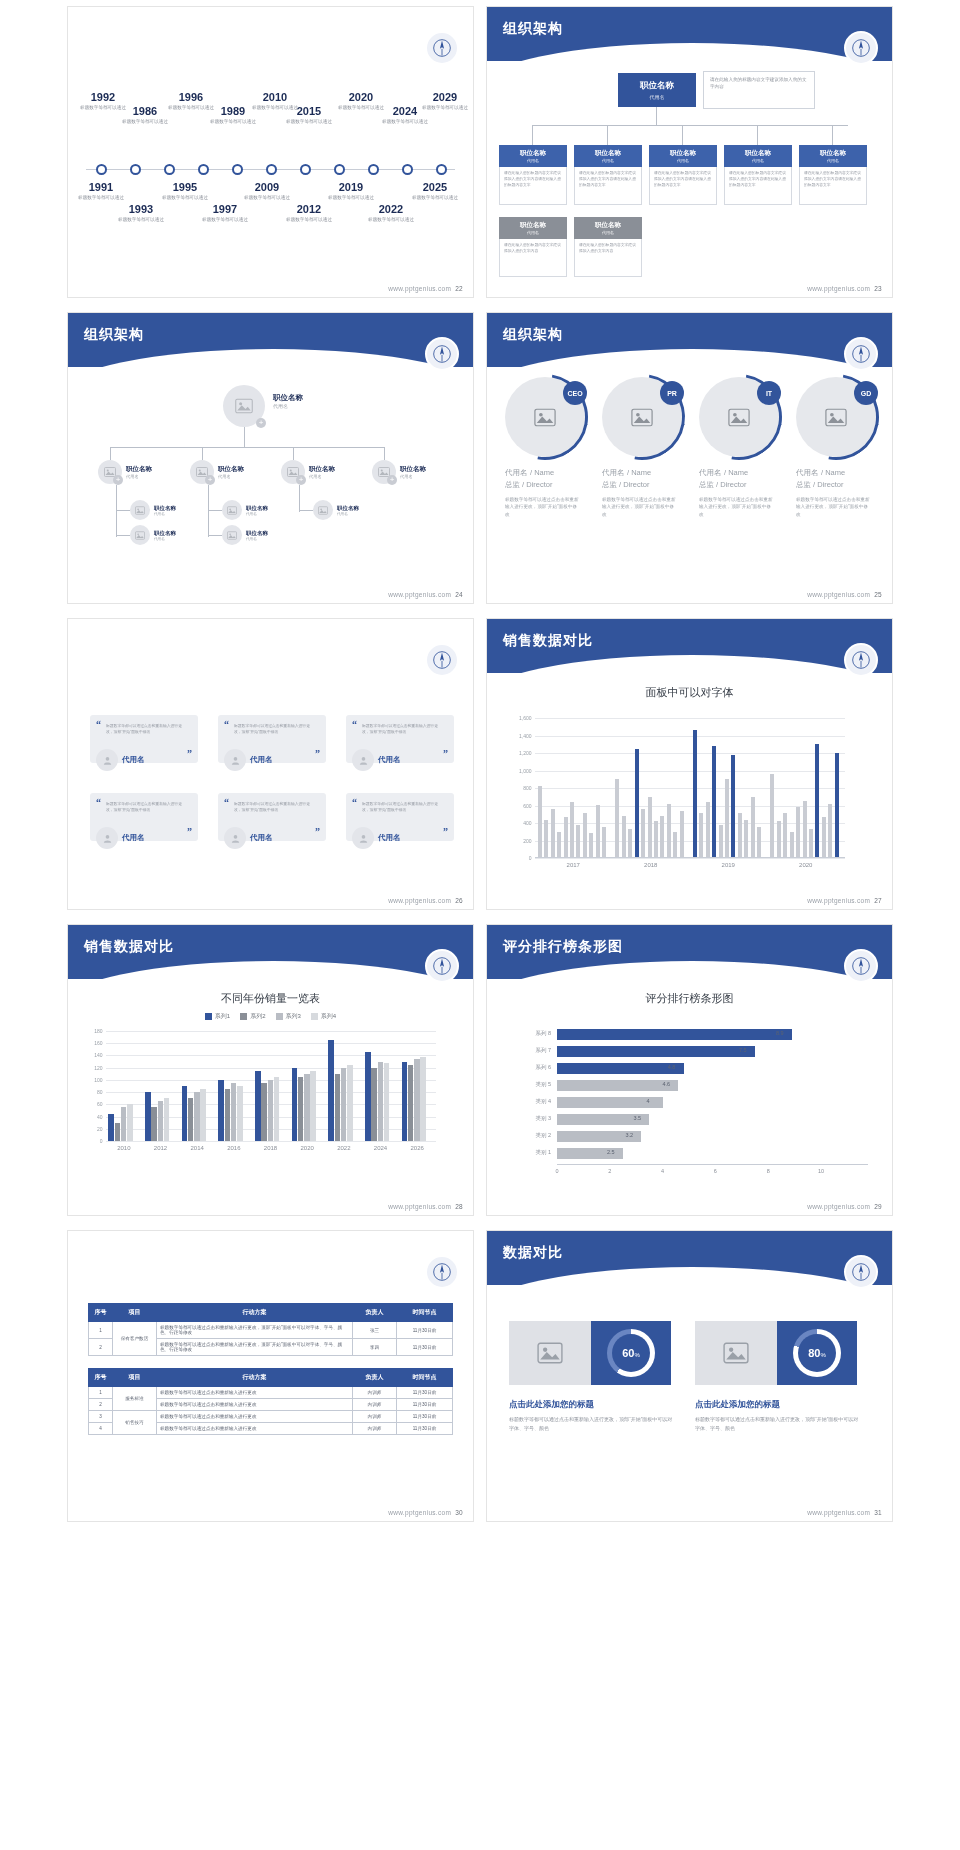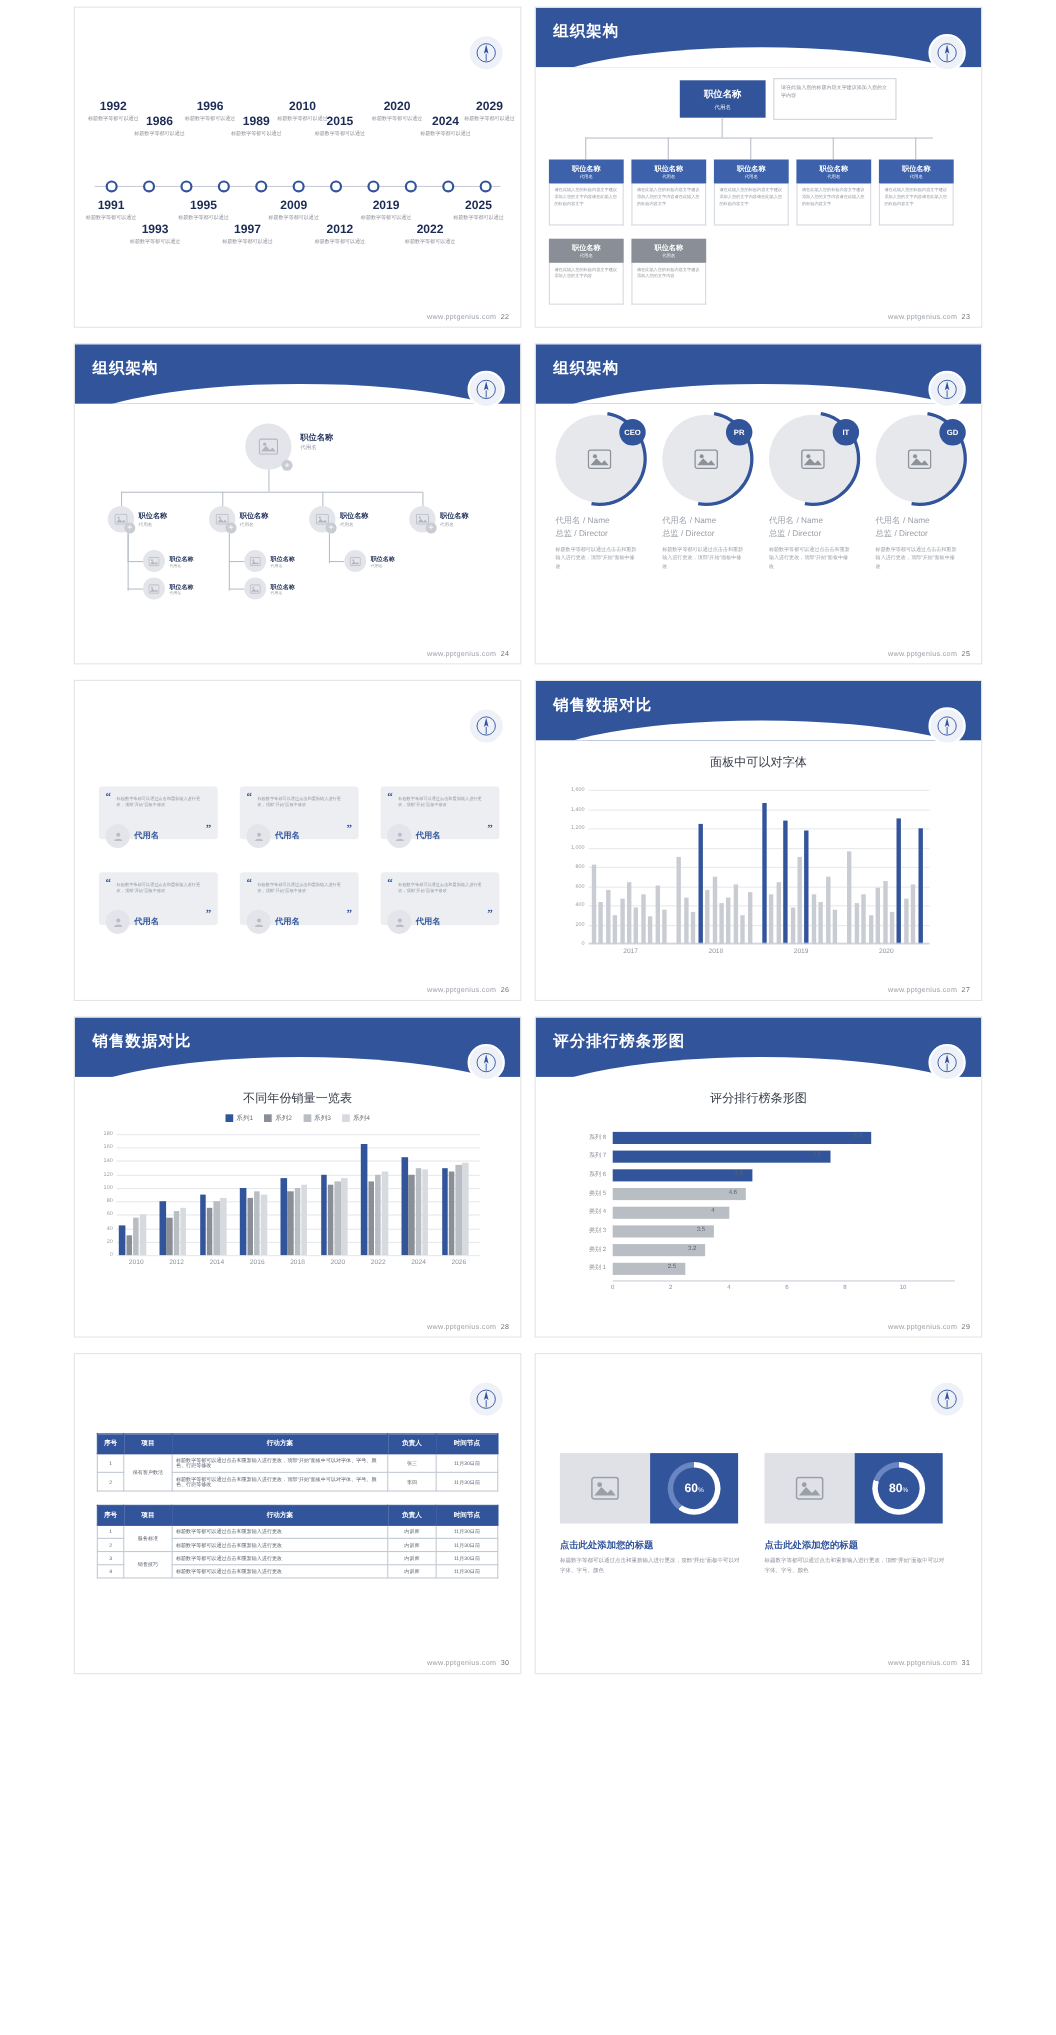--- a/index.html
+++ b/index.html
@@ -1020,20 +1020,25 @@
               <td class="c">11月30日前</td>
             </tr>
           </tbody>
         </table>
       </div>
     </div>
     <div class="footer"><span>www.pptgenius.com</span><span class="pg">30</span></div>
   </div>
 
   <div class="slide">
+    <div class="hdr">
+      <div class="curve2"></div>
+      <div class="curve"></div>
+      <div class="hdr-title">数据对比</div>
+    </div>
     <div class="logo">
       <svg width="20" height="20" viewBox="0 0 24 24">
           <circle cx="12" cy="12" r="10" fill="none" stroke="#32549b" stroke-width="1"></circle>
           <path d="M12 3 L14.5 13 L12 11 L9.5 13 Z" fill="#32549b"></path>
           <path d="M12 21 L12 13" stroke="#32549b" stroke-width="1"></path>
         </svg>
     </div>
     <div class="body">
       <div class="ph-box" style="left:22px; top:36px;">
         <svg width="26" height="22" viewBox="0 0 24 20">

